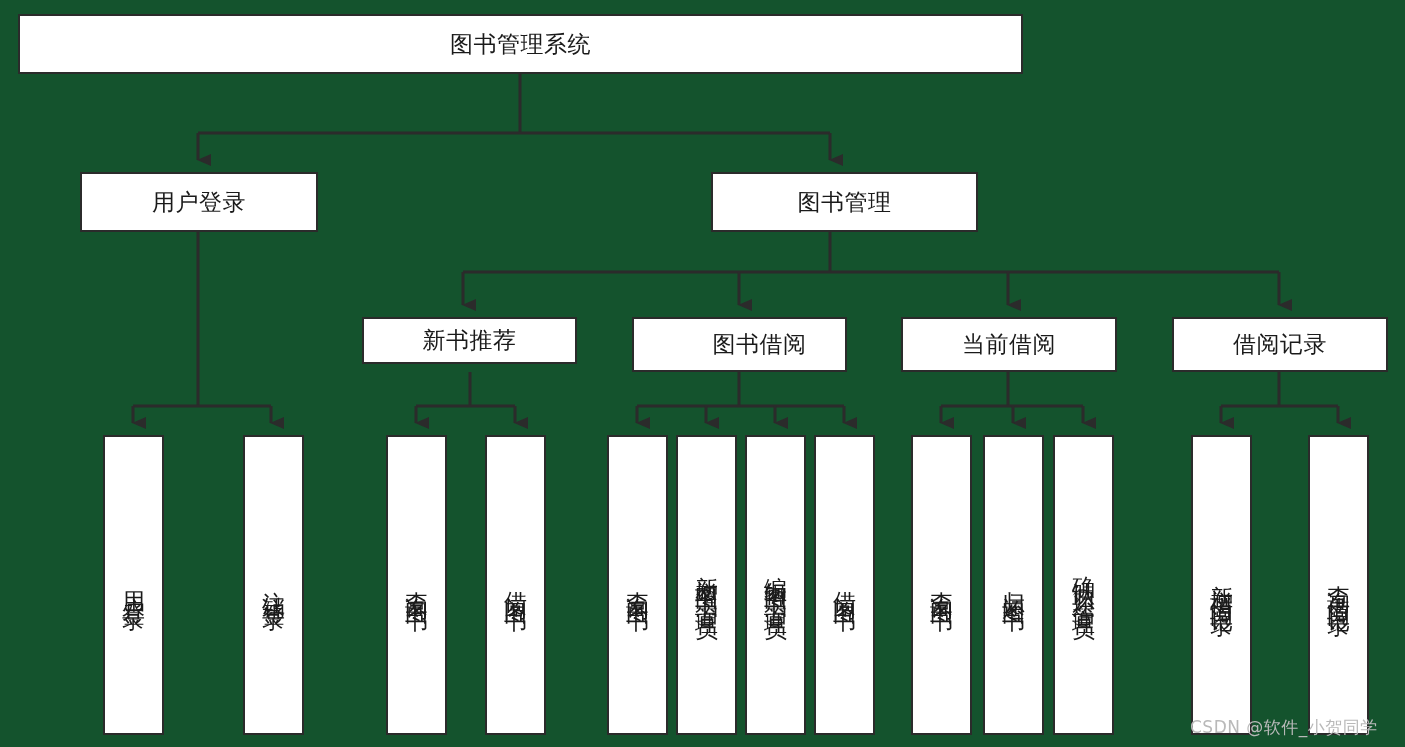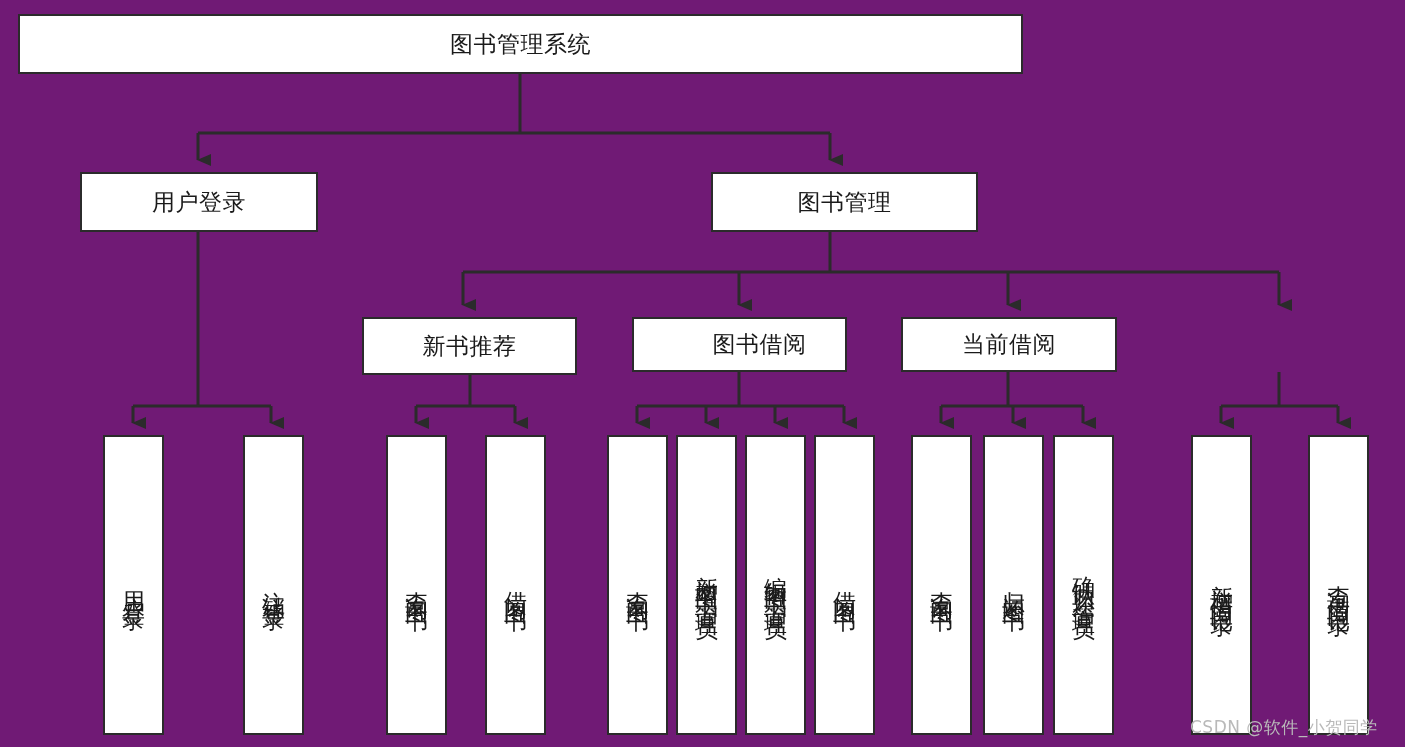--- a/index.html
+++ b/index.html
@@ -7,21 +7,21 @@
     padding: 0;
     background: #ffffff;
   }
   body {
     font-family: "DejaVu Sans", "Liberation Sans", sans-serif;
   }
   #canvas {
     position: relative;
     width: 1405px;
     height: 747px;
-    background: #701a75;
+    background: #14532d;
     overflow: hidden;
   }
   #diagram-svg {
     position: absolute;
     left: 0;
     top: 0;
     width: 1405px;
     height: 747px;
   }
   .node-box {
@@ -122,28 +122,31 @@
     <span class="node-label-h">图书管理系统</span>
   </div>
 
   <div class="node-box" id="node-l2-0" style="left: 80px; top: 172px; width: 238px; height: 60px;">
     <span class="node-label-h">用户登录</span>
   </div>
   <div class="node-box" id="node-l2-1" style="left: 711px; top: 172px; width: 267px; height: 60px;">
     <span class="node-label-h">图书管理</span>
   </div>
 
-  <div class="node-box" id="node-l3-0" style="left: 362px; top: 317px; width: 215px; height: 58px;">
+  <div class="node-box" id="node-l3-0" style="left: 362px; top: 317px; width: 215px; height: 47px;">
     <span class="node-label-h">新书推荐</span>
   </div>
   <div class="node-box" id="node-l3-1" style="left: 632px; top: 317px; width: 215px; height: 55px; padding-left: 40px;">
     <span class="node-label-h">图书借阅</span>
   </div>
   <div class="node-box" id="node-l3-2" style="left: 901px; top: 317px; width: 216px; height: 55px;">
     <span class="node-label-h">当前借阅</span>
+  </div>
+  <div class="node-box" id="node-l3-3" style="left: 1172px; top: 317px; width: 216px; height: 55px;">
+    <span class="node-label-h">借阅记录</span>
   </div>
 
   <div class="node-box" id="node-leaf-0" style="left: 103px; top: 435px; width: 61px; height: 300px;">
     <span class="node-label-v">用户登录</span>
   </div>
   <div class="node-box" id="node-leaf-1" style="left: 243px; top: 435px; width: 61px; height: 300px;">
     <span class="node-label-v">注销登录</span>
   </div>
   <div class="node-box" id="node-leaf-2" style="left: 386px; top: 435px; width: 61px; height: 300px;">
     <span class="node-label-v">查询图书</span>

